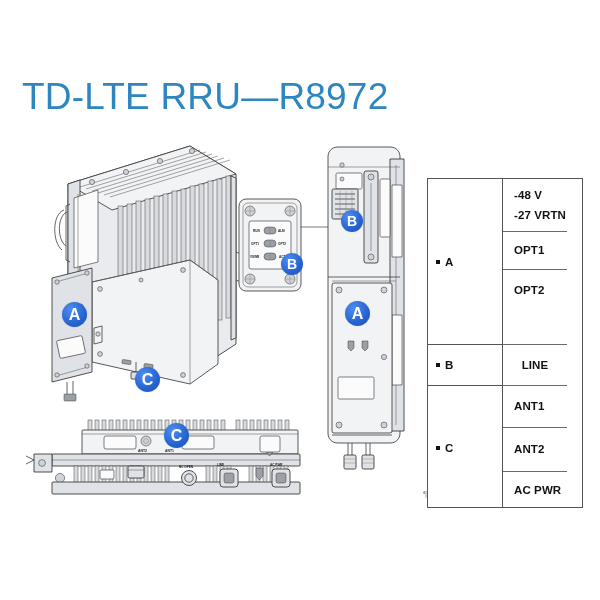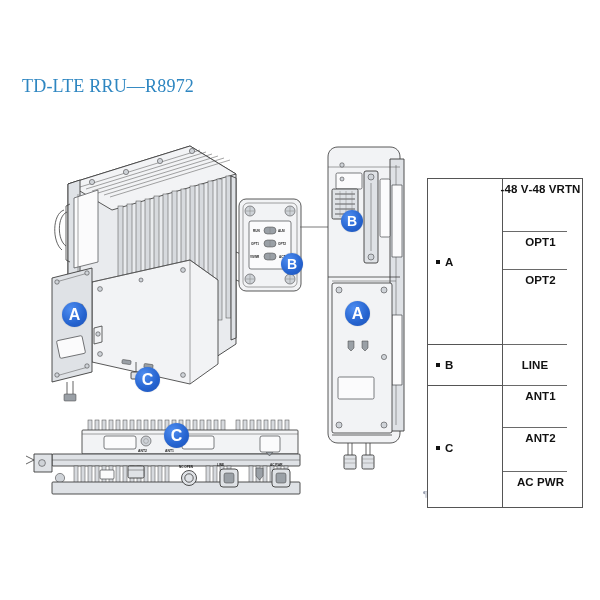--- a/index.html
+++ b/index.html
@@ -6,23 +6,23 @@
   body{
     width:600px;height:600px;background:#ffffff;
     font-family:"Liberation Sans",sans-serif;
     overflow:hidden;position:relative;
   }
   #page{position:absolute;inset:0;width:600px;height:600px;}
 
   
   .title{
     position:absolute;left:22px;top:76px;
-    font-size:18px;letter-spacing:.2px;
+    font-size:37px;letter-spacing:.2px;
     color:#2E86C1;white-space:nowrap;
-    font-family:Liberation Serif, serif;
+    font-family:Liberation Sans, sans-serif;
   }
 
   
   .callout{
     position:absolute;border-radius:50%;
     background:radial-gradient(circle at 35% 30%,#4e8df0 0%,#2563cf 60%,#1f52b5 100%);
     color:#fff;font-weight:bold;
     display:flex;align-items:center;justify-content:center;
     font-family:"Liberation Sans",sans-serif;
     box-shadow:0 0 1px rgba(0,0,0,.35);
@@ -71,21 +71,21 @@
   .grp-bullet{
     width:4px;height:4px;background:#111;
     margin-right:5px;flex:none;
   }
   .grp-label{
     font-size:11.5px;font-weight:bold;color:#111;
     font-family:"Liberation Sans",sans-serif;
   }
   .cell{
     position:absolute;left:0;right:15px;
-    display:flex;flex-direction:row;
+    display:flex;flex-direction:column;
     align-items:flex-start;justify-content:center;
     box-sizing:border-box;padding-left:11px;
   }
   .cell + .cell{border-top:1px solid #6a6a6a;}
   .cell.ctr{align-items:center;padding-left:0;}
   .cell-line{
     font-size:11.5px;font-weight:bold;color:#111;
     line-height:1.75;letter-spacing:.1px;
     font-family:"Liberation Sans",sans-serif;
     white-space:nowrap;
@@ -433,21 +433,21 @@
         </div>
         <div class="grp" style="top:206px;height:124px;">
           <span class="grp-bullet"></span>
           <span class="grp-label">C</span>
         </div>
       </div>
 
       <div class="col-name">
         <div class="cell" style="top:0;height:52px;">
           <span class="cell-line">-48 V</span>
-          <span class="cell-line">-48 VRTN</span>
+          <span class="cell-line">-27 VRTN</span>
         </div>
         <div class="cell" style="top:52px;height:38px;">
           <span class="cell-line">OPT1</span>
         </div>
         <div class="cell" style="top:90px;height:41px;">
           <span class="cell-line">OPT2</span>
         </div>
         <div class="cell ctr" style="top:165px;height:41px;">
           <span class="cell-line">LINE</span>
         </div>

